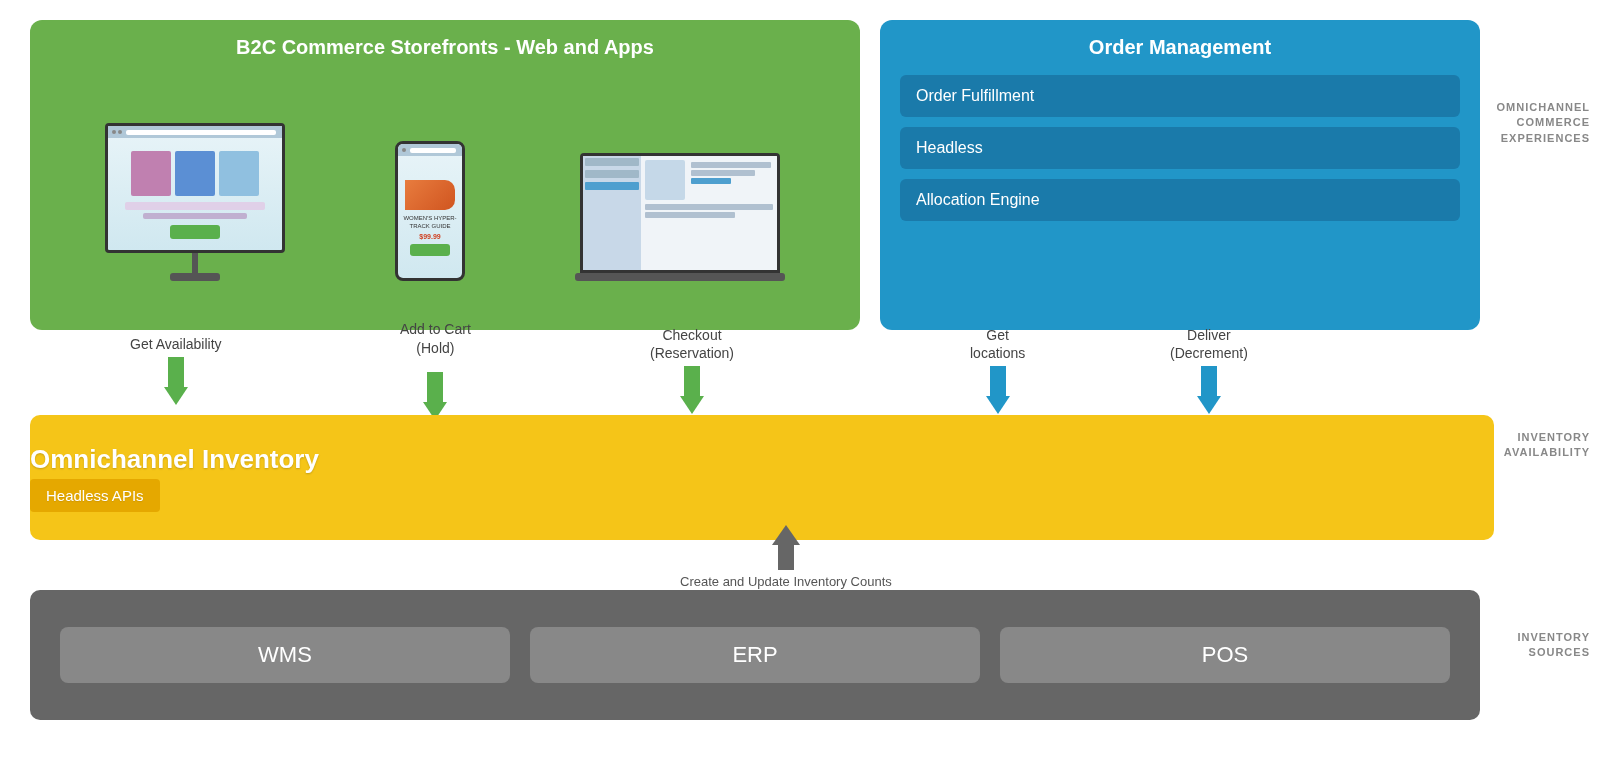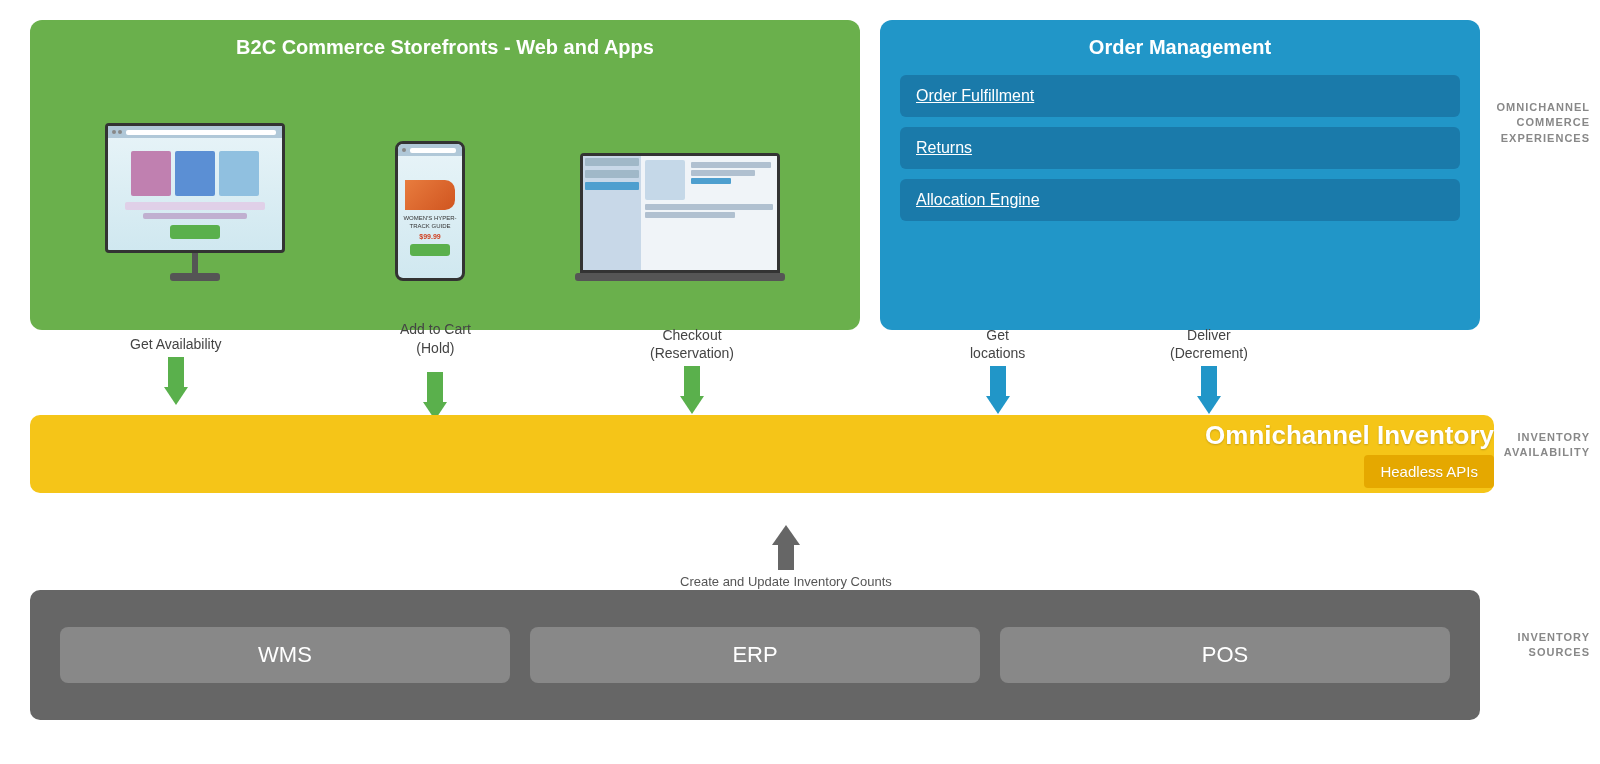--- a/index.html
+++ b/index.html
@@ -174,21 +174,20 @@
       margin-bottom: 16px;
     }
     .om-button {
       background: #1a7aaa;
       color: #fff;
       font-size: 16px;
       padding: 12px 16px;
       border-radius: 6px;
       margin-bottom: 10px;
       text-align: left;
-      text-decoration: underline;
     }
 
     
     .arrows-section {
       position: absolute;
       top: 330px;
       left: 30px;
       right: 120px;
       height: 80px;
       display: flex;
@@ -237,26 +236,26 @@
       border-right: 12px solid transparent;
       border-top: 18px solid #2196c8;
     }
 
     
     .inventory-bar {
       position: absolute;
       top: 415px;
       left: 30px;
       right: 106px;
-      height: 78px;
+      height: 125px;
       background: #f5c518;
       border-radius: 10px;
       display: flex;
       flex-direction: column;
-      align-items: flex-end;
+      align-items: flex-start;
       justify-content: center;
       gap: 4px;
     }
     .inventory-title {
       font-size: 26px;
       font-weight: bold;
       color: #fff;
       text-shadow: 0 1px 2px rgba(0,0,0,0.2);
     }
     .inventory-subtitle {
@@ -417,21 +416,21 @@
           </div>
           <div class="laptop-base"></div>
         </div>
 
       </div>
     </div>
 
     <div class="blue-box">
       <div class="blue-box-title">Order Management</div>
       <div class="om-button">Order Fulfillment</div>
-      <div class="om-button">Returns</div>
+      <div class="om-button">Headless</div>
       <div class="om-button">Allocation Engine</div>
     </div>
 
   </div>
 
   <div class="arrows-section">
 
     <div class="arrow-group ag1">
       <div class="arrow-label">Get Availability</div>
       <div class="green-arrow">

